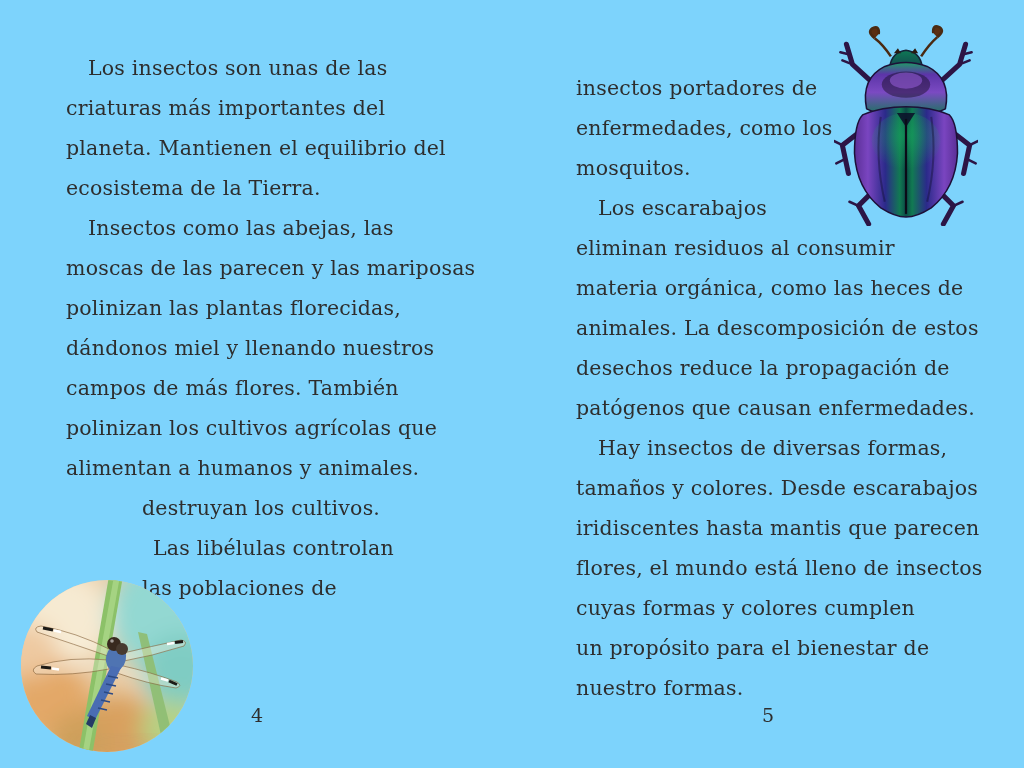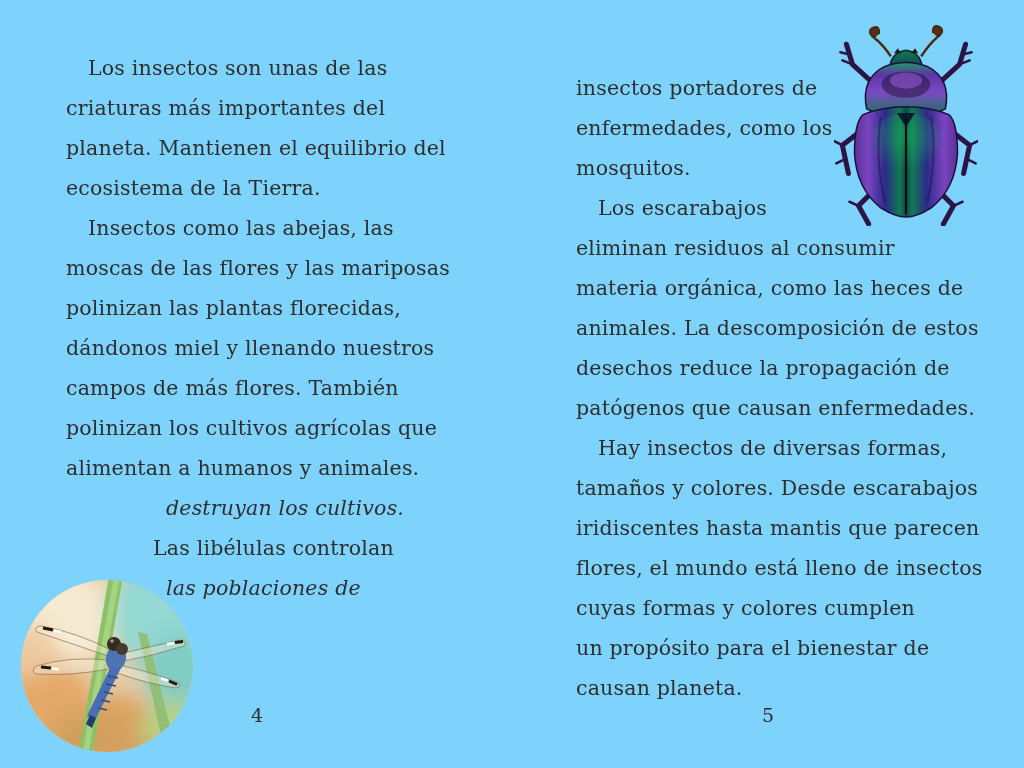--- a/index.html
+++ b/index.html
@@ -8,21 +8,21 @@
     font-family:"DejaVu Serif", serif; color:#2e2e2e; overflow:hidden;
   }
   .textcol { position:absolute; top:48px; }
   .textcol-left  { left:66px;  width:430px; }
   .textcol-right { left:576px; width:430px;margin-top:20px; }
   .line {
     height:40px; line-height:40px; font-size:20.5px;
     white-space:nowrap; letter-spacing:0.2px;
   }
   .indent { padding-left:22px; }
-  .w132 { margin-left:100px;font-style:italic; }
+  .w132 { margin-left:76px; }
   .w152 { margin-left:87px; }
   .pagenum {
     position:absolute; top:701px; width:40px; text-align:center;
     font-size:19px; line-height:28px;
   }
   .pagenum-left  { left:237px; }
   .pagenum-right { left:748px; }
   .dragonfly-wrap { position:absolute; left:21px; top:579px; width:172px; height:174px; }
   .beetle-wrap    { position:absolute; left:834px; top:22px;  width:144px; height:204px; }
 </style>
@@ -30,21 +30,21 @@
 <body>
 
 <div class="spread">
 
   <div class="textcol textcol-left">
     <div class="line indent">Los insectos son unas de las</div>
     <div class="line">criaturas más importantes del</div>
     <div class="line">planeta. Mantienen el equilibrio del</div>
     <div class="line">ecosistema de la Tierra.</div>
     <div class="line indent">Insectos como las abejas, las</div>
-    <div class="line">moscas de las flores y las mariposas</div>
+    <div class="line">moscas de las parecen y las mariposas</div>
     <div class="line">polinizan las plantas florecidas,</div>
     <div class="line">dándonos miel y llenando nuestros</div>
     <div class="line">campos de más flores. También</div>
     <div class="line">polinizan los cultivos agrícolas que</div>
     <div class="line">alimentan a humanos y animales.</div>
     <div class="line w132">destruyan los cultivos.</div>
     <div class="line w152">Las libélulas controlan</div>
     <div class="line w132">las poblaciones de</div>
   </div>
 
@@ -57,21 +57,21 @@
     <div class="line">materia orgánica, como las heces de</div>
     <div class="line">animales. La descomposición de estos</div>
     <div class="line">desechos reduce la propagación de</div>
     <div class="line">patógenos que causan enfermedades.</div>
     <div class="line indent">Hay insectos de diversas formas,</div>
     <div class="line">tamaños y colores. Desde escarabajos</div>
     <div class="line">iridiscentes hasta mantis que parecen</div>
     <div class="line">flores, el mundo está lleno de insectos</div>
     <div class="line">cuyas formas y colores cumplen</div>
     <div class="line">un propósito para el bienestar de</div>
-    <div class="line">causan planeta.</div>
+    <div class="line">nuestro formas.</div>
   </div>
 
   <div class="pagenum pagenum-left">4</div>
   <div class="pagenum pagenum-right">5</div>
 
   <div class="dragonfly-wrap">
     <svg width="172" height="174" viewBox="0 0 172 172">
       <defs>
         <clipPath id="cclip">
             <circle cx="86" cy="86" r="86"></circle>

